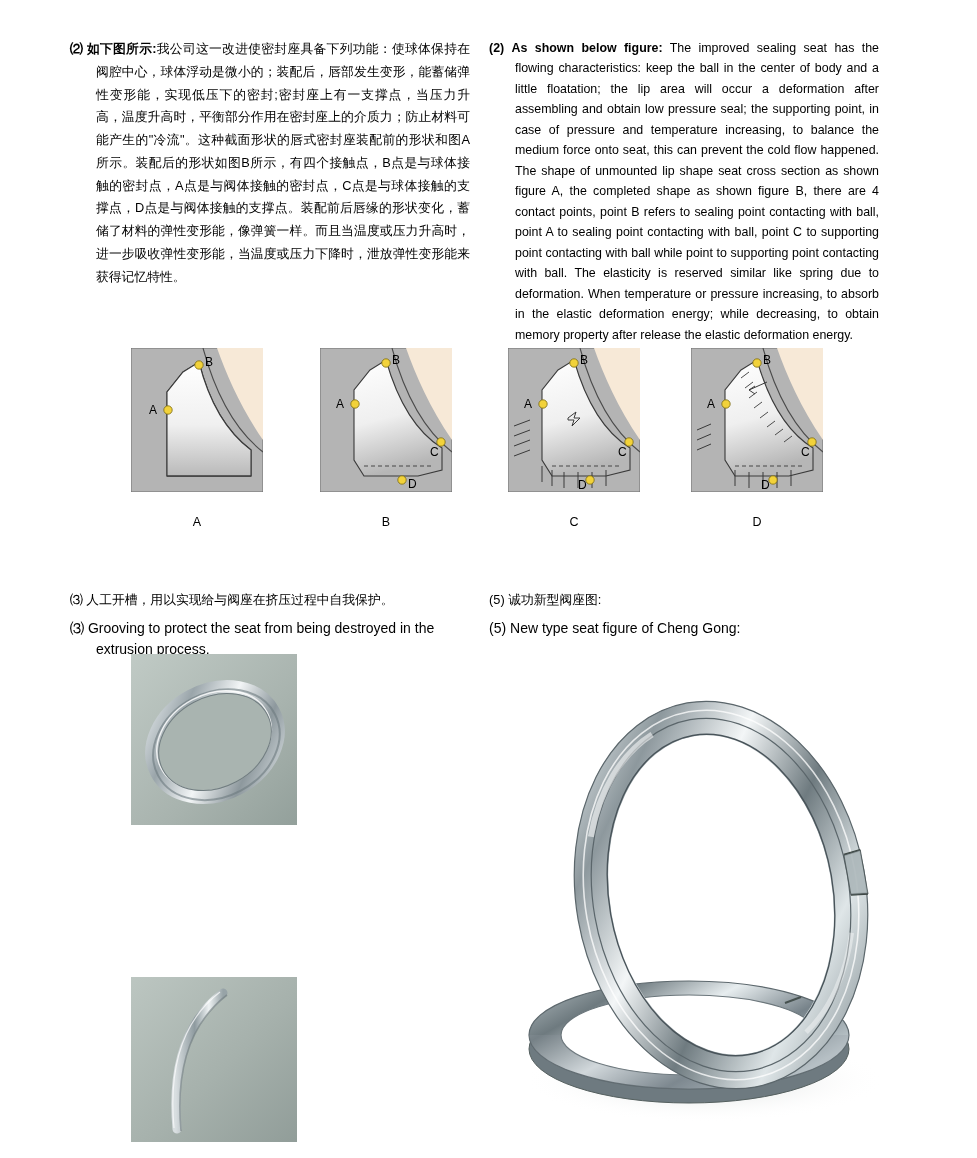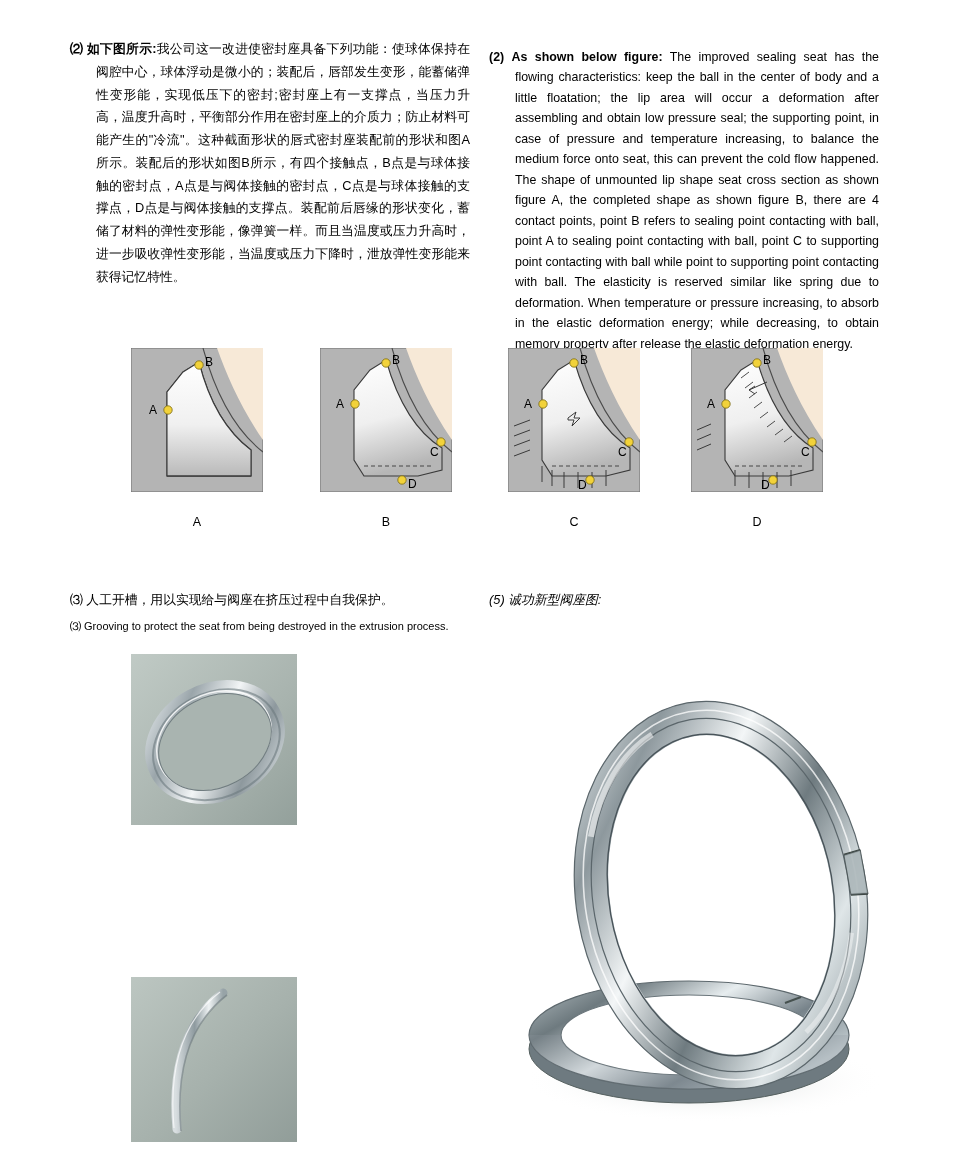--- a/index.html
+++ b/index.html
@@ -31,21 +31,20 @@
   .col-right {
     position: absolute;
     left: 489px;
     top: 38px;
     width: 390px;
   }
   .para {
     font-size: 12.4px;
     line-height: 1.65;
     text-align: justify;
-    margin-top: 9px;
   }
   .para-cn {
     font-size: 12.8px;
     line-height: 1.78;
     text-align: justify;
   }
   .para .lead, .para-cn .lead {
     font-weight: bold;
   }
   .hang {
@@ -85,36 +84,35 @@
     position: absolute;
     left: 70px;
     top: 590px;
     width: 408px;
   }
   .sec5 {
     position: absolute;
     left: 489px;
     top: 590px;
     width: 390px;
-    font-style: italic;
   }
   .sec4 {
     position: absolute;
     left: 70px;
     top: 857px;
     width: 410px;
   }
   .linecn {
     font-size: 12.8px;
     line-height: 1.62;
     text-indent: -26px;
     padding-left: 26px;
   }
   .lineen {
-    font-size: 11px;
+    font-size: 14px;
     line-height: 1.55;
     text-indent: -26px;
     padding-left: 26px;
   }
   .gap { height: 7px; }
 
   
   .photo-ring {
     position: absolute;
     left: 131px;
@@ -305,20 +303,21 @@
 
   <div class="sec3">
     <div class="linecn"><span class="lead">⑶</span> <span class="lead">人工开槽，用以实现给与阀座在挤压过程中自我保护。</span></div>
     <div class="gap"></div>
     <div class="lineen"><span class="lead">⑶</span> <span>Grooving to protect the seat from being destroyed in the extrusion process.</span></div>
   </div>
 
   <div class="sec5">
     <div class="linecn"><span class="lead">(5)</span> <span class="lead">诚功新型阀座图:</span></div>
     <div class="gap"></div>
+    <div class="lineen"><span class="lead">(5)</span> <span>New type seat figure of Cheng Gong:</span></div>
   </div>
 
   <div class="sec4">
     <div class="gap"></div>
   </div>
 
   <div class="photo-ring">
     <svg width="166" height="171" viewBox="0 0 166 171">
       <defs>
         <linearGradient id="bgr" x1="0" y1="0" x2="1" y2="1">

